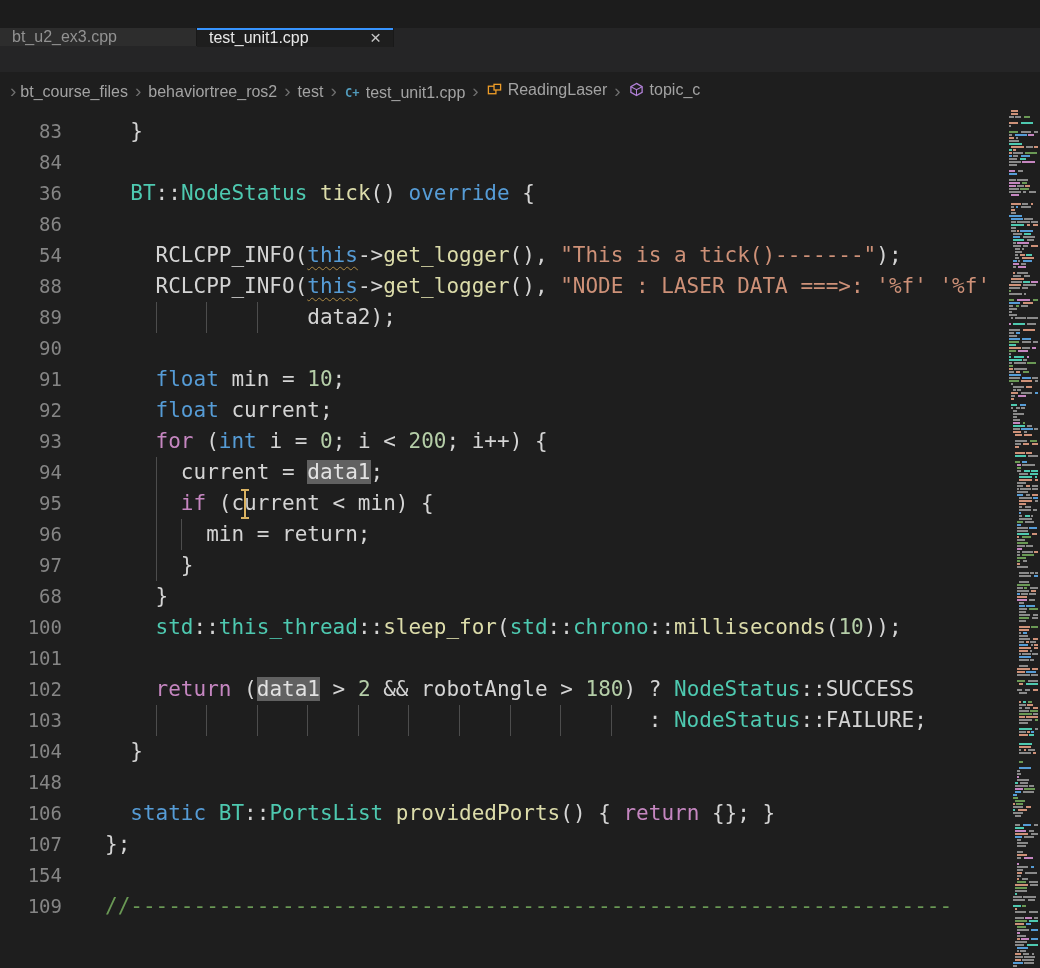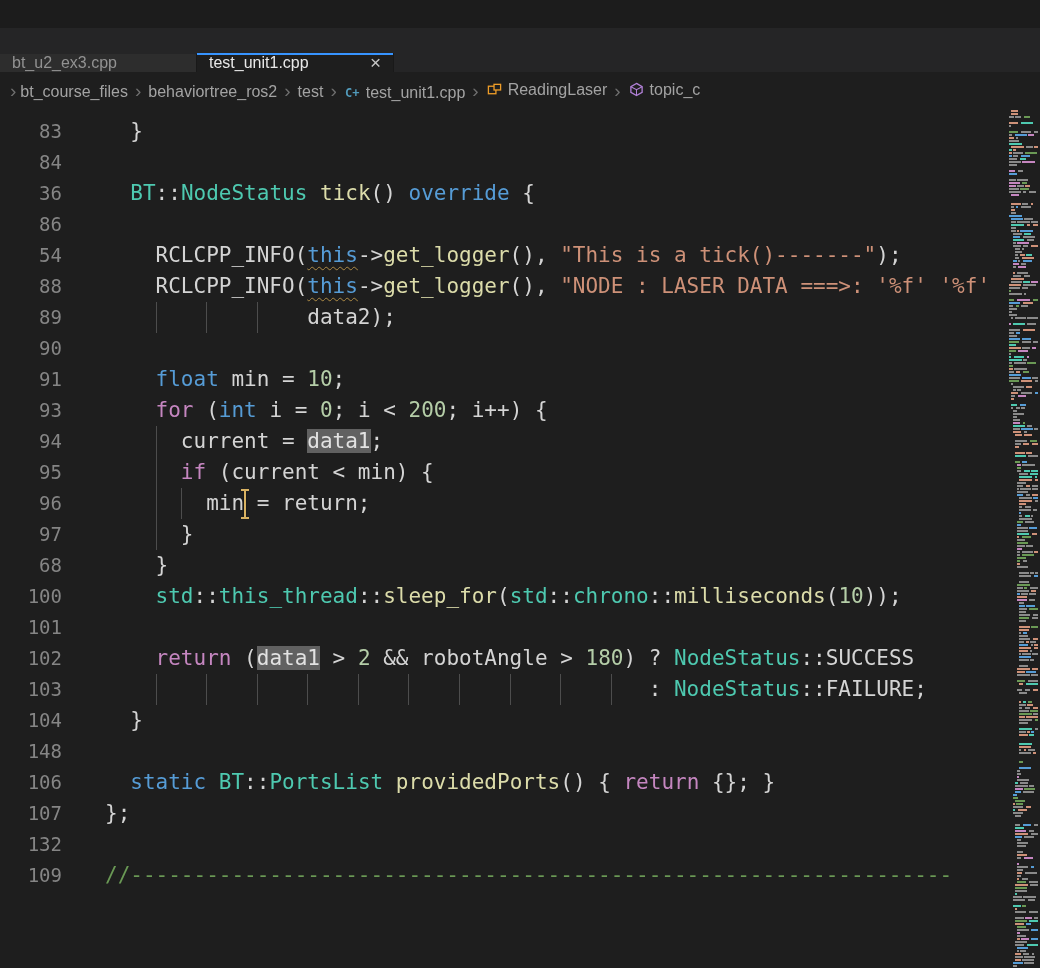--- a/index.html
+++ b/index.html
@@ -3,21 +3,21 @@
 <meta charset="utf-8">
 <style>
   * { box-sizing: border-box; margin: 0; padding: 0; }
   html,body { width:1040px; height:968px; overflow:hidden; background:#1e1e1e;
               font-family:"Liberation Sans", sans-serif; }
 
   
   .titlebar { height:28px; background:#1c1c1c; }
 
   
-  .tabbar { height:44px; background:#252526; display:flex; align-items:flex-end; }
+  .tabbar { height:44px; background:#252526; display:flex; align-items:flex-start; }
   .tab { width:197px; display:flex; align-items:center; justify-content:space-between;
          padding:0 12px 0 12px; font-size:16px; color:#929292; background:#2d2d2d;
          border-right:1px solid #191919; cursor:pointer; }
   .tab.active { background:#1e1e1e; color:#e8e8e8; box-shadow: inset 0 2px 0 #3794ff; }
   .tab-label { white-space:nowrap; overflow:hidden; }
   .tab-close { font-size:19px; line-height:1; color:#c5c5c5; padding-left:10px; }
 
   
   .breadcrumbs { height:38px; background:#1e1e1e; display:flex; align-items:center;
                  padding-left:10px; font-size:16px; color:#a3a3a3; white-space:nowrap;
@@ -143,20 +143,24 @@
       </div>
       <div class="code-line">
         <div class="gutter">90</div>
         <div class="line-code"></div>
       </div>
       <div class="code-line">
         <div class="gutter">91</div>
         <div class="line-code"><span class="tok-d">    </span><span class="tok-k">float</span><span class="tok-d"> min = </span><span class="tok-n">10</span><span class="tok-d">;</span></div>
       </div>
       <div class="code-line">
+        <div class="gutter">92</div>
+        <div class="line-code"><span class="tok-d">    </span><span class="tok-k">float</span><span class="tok-d"> current;</span></div>
+      </div>
+      <div class="code-line">
         <div class="gutter">93</div>
         <div class="line-code"><span class="tok-d">    </span><span class="tok-c">for</span><span class="tok-d"> (</span><span class="tok-k">int</span><span class="tok-d"> i = </span><span class="tok-n">0</span><span class="tok-d">; i &lt; </span><span class="tok-n">200</span><span class="tok-d">; i++) {</span></div>
       </div>
       <div class="code-line">
         <div class="gutter">94</div>
         <div class="line-code"><span class="indent-guide" style="left: calc(4ch + 43px);"></span><span class="tok-d">      current = </span><span class="tok-hl">data1</span><span class="tok-d">;</span></div>
       </div>
       <div class="code-line">
         <div class="gutter">95</div>
         <div class="line-code"><span class="indent-guide" style="left: calc(4ch + 43px);"></span><span class="tok-d">      </span><span class="tok-c">if</span><span class="tok-d"> (current &lt; min) {</span></div>
@@ -199,21 +203,21 @@
       </div>
       <div class="code-line">
         <div class="gutter">106</div>
         <div class="line-code"><span class="tok-d">  </span><span class="tok-k">static</span><span class="tok-d"> </span><span class="tok-t">BT</span><span class="tok-d">::</span><span class="tok-t">PortsList</span><span class="tok-d"> </span><span class="tok-f">providedPorts</span><span class="tok-d">() { </span><span class="tok-c">return</span><span class="tok-d"> {}; }</span></div>
       </div>
       <div class="code-line">
         <div class="gutter">107</div>
         <div class="line-code"><span class="tok-d">};</span></div>
       </div>
       <div class="code-line">
-        <div class="gutter">132</div>
+        <div class="gutter">154</div>
         <div class="line-code"></div>
       </div>
       <div class="code-line">
         <div class="gutter">109</div>
         <div class="line-code"><span class="tok-m">//-----------------------------------------------------------------</span></div>
       </div>
     </div>
   <div class="minimap" id="minimap">
       <div class="mm-row">
         <span class="mm-seg" style="left: 3px; width: 7px; background: rgb(206, 145, 120);"></span>

